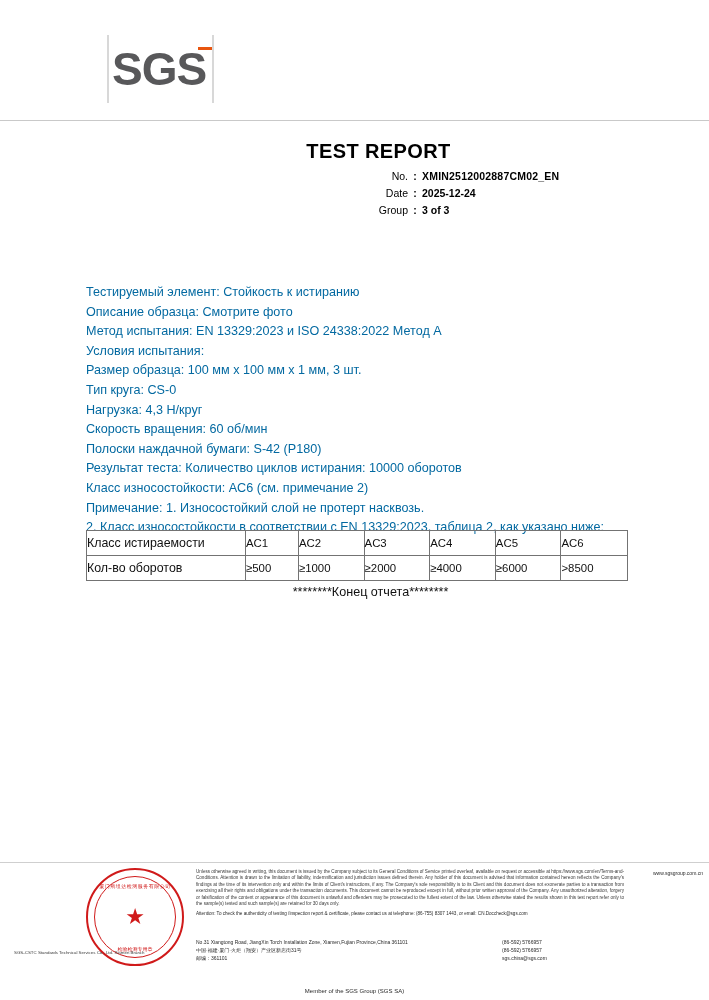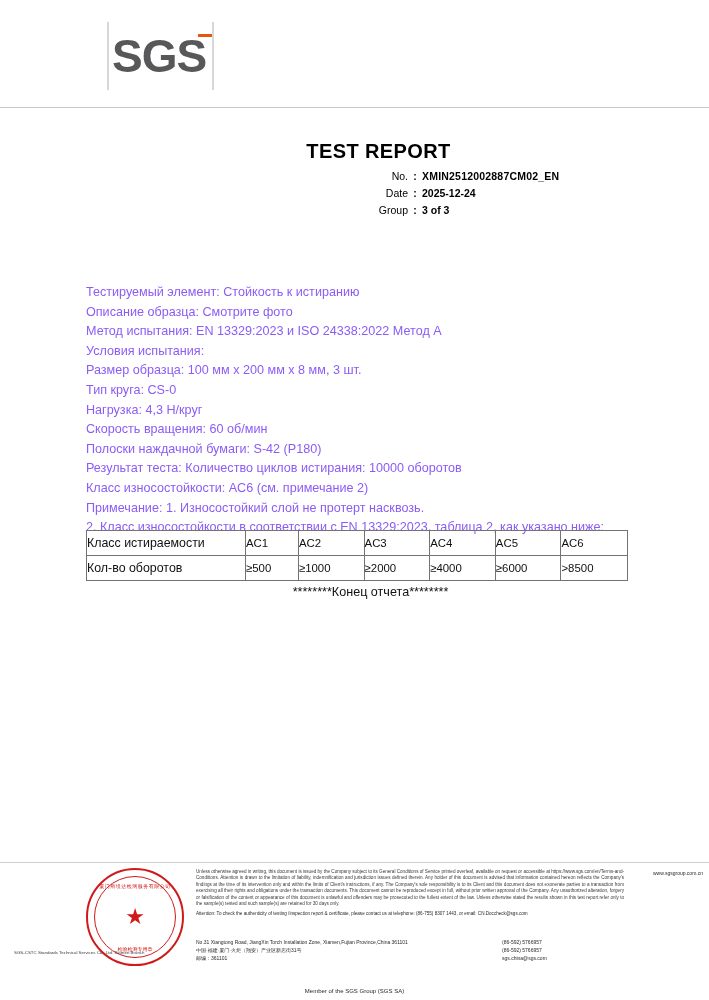--- a/index.html
+++ b/index.html
@@ -16,21 +16,21 @@
     height: 1000px;
     background: #ffffff;
     overflow: hidden;
     box-sizing: border-box;
   }
 
   
   .header {
     position: absolute;
     left: 0;
-    top: 0;
+    top: 13px;
     width: 709px;
     height: 121px;
   }
   .logo {
     position: absolute;
     left: 112px;
     top: 28px;
     width: 116px;
     height: 56px;
   }
@@ -124,21 +124,21 @@
   }
 
   
   .body-text {
     position: absolute;
     left: 86px;
     top: 283px;
     width: 545px;
     font-size: 12.6px;
     line-height: 19.6px;
-    color: #8b5cf6;
+    color: #0369a1;
   }
   .body-text .line {
     white-space: pre-wrap;
   }
 
   
   .table-wrap {
     position: absolute;
     left: 86px;
     top: 530px;
@@ -329,21 +329,21 @@
       <span class="meta-colon">:</span>
       <span class="meta-value">3 of 3</span>
     </div>
   </div>
 
   <div class="body-text">
     <div class="line">Тестируемый элемент: Стойкость к истиранию</div>
     <div class="line">Описание образца: Смотрите фото</div>
     <div class="line">Метод испытания: EN 13329:2023 и ISO 24338:2022 Метод A</div>
     <div class="line">Условия испытания:</div>
-    <div class="line">Размер образца: 100 мм х 200 мм х 8 мм, 3 шт.</div>
+    <div class="line">Размер образца: 100 мм х 100 мм х 1 мм, 3 шт.</div>
     <div class="line">Тип круга: CS-0</div>
     <div class="line">Нагрузка: 4,3 Н/круг</div>
     <div class="line">Скорость вращения: 60 об/мин</div>
     <div class="line">Полоски наждачной бумаги: S-42 (P180)</div>
     <div class="line">Результат теста: Количество циклов истирания: 10000 оборотов</div>
     <div class="line">Класс износостойкости: AC6 (см. примечание 2)</div>
     <div class="line">Примечание: 1. Износостойкий слой не протерт насквозь.</div>
     <div class="line">2. Класс износостойкости в соответствии с EN 13329:2023, таблица 2, как указано ниже:</div>
   </div>
 

